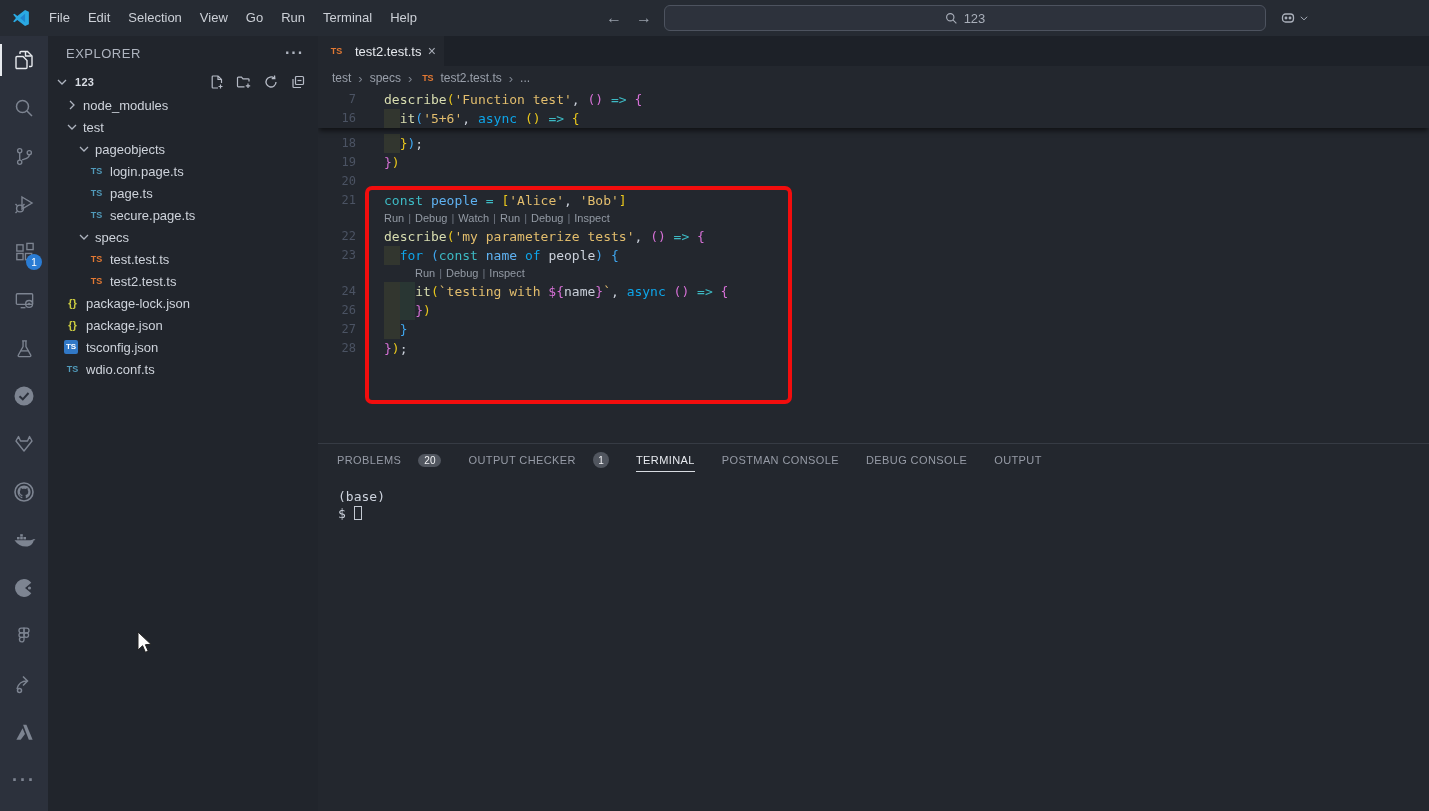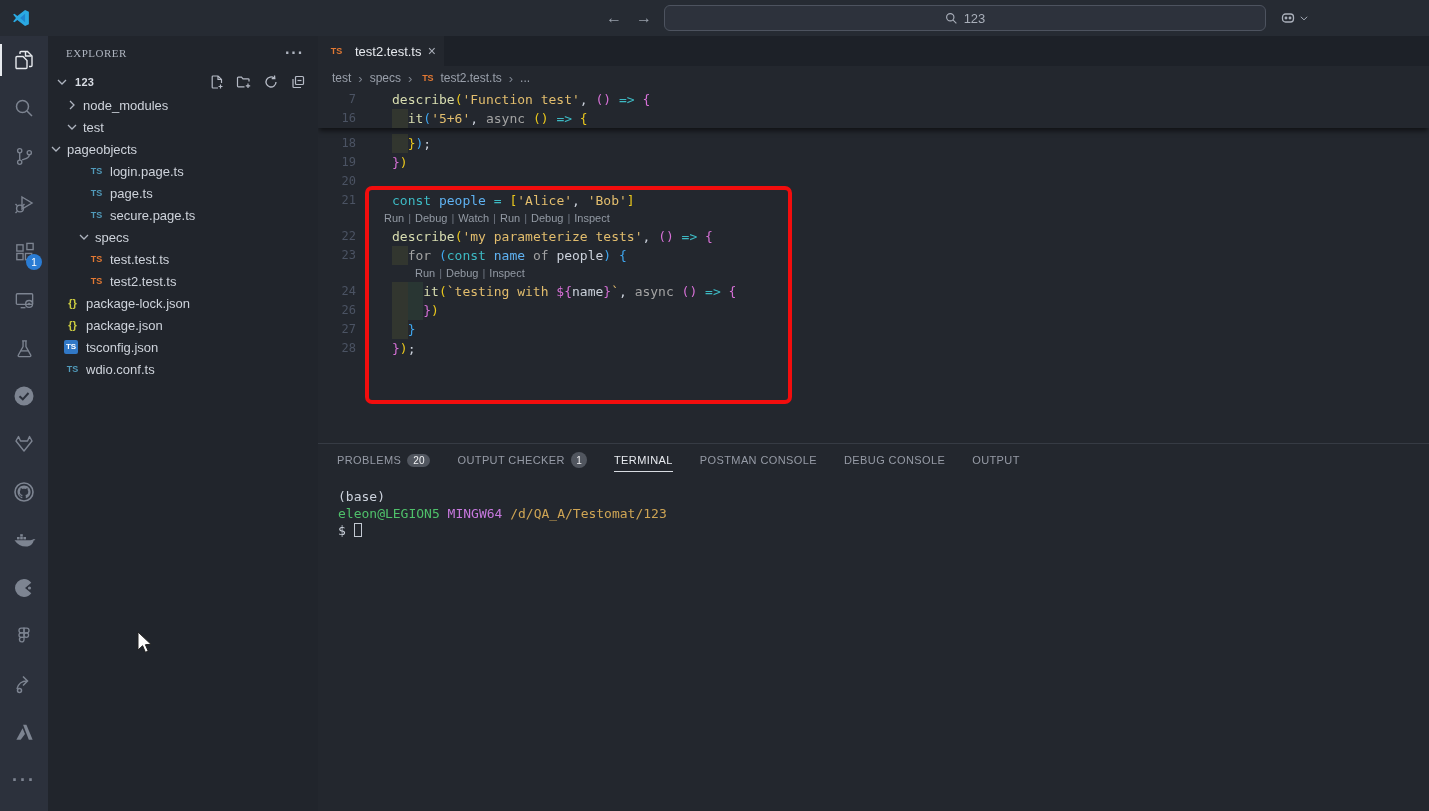--- a/index.html
+++ b/index.html
@@ -25,21 +25,21 @@
     color:#7d8491; }
   .act-item.active { color:#e7eaee; }
   .act-item.active::before { content:""; position:absolute; left:0; top:8px; bottom:8px; width:2px; background:#e7eaee; }
   .act-badge { position:absolute; right:6px; bottom:6px; min-width:16px; height:16px; border-radius:8px;
     background:#2a7cd4; color:#fff; font-size:10px; display:flex; align-items:center; justify-content:center; }
   .act-dots { color:#7d8491; font-size:18px; letter-spacing:2px; font-weight:bold; }
 
   
   #sidebar { position:fixed; left:48px; top:36px; width:270px; height:775px; background:#21252c; z-index:20; }
   #sidebar-header { height:34px; display:flex; align-items:center; padding:0 14px 0 18px; }
-  #sidebar-title { color:#aeb4bf; font-size:11px; letter-spacing:.5px;font-family:Liberation Serif, serif; }
+  #sidebar-title { color:#aeb4bf; font-size:13px; letter-spacing:.5px; }
   #sidebar-more { margin-left:auto; color:#aeb4bf; font-weight:bold; letter-spacing:1px; }
   #section-row { height:24px; display:flex; align-items:center; padding:0 12px 0 6px; color:#d8dce3; }
   #section-label { font-size:11px; font-weight:bold; letter-spacing:.3px; margin-left:2px; }
   .sec-actions { margin-left:auto; display:flex; gap:11px; color:#b6bbc6; }
   .tree-row { height:22px; display:flex; align-items:center; color:#ced3db; font-size:13px; cursor:default; }
   .tree-chev { width:16px; height:16px; margin-right:3px; color:#aeb4bf; flex:none; }
   .fico { width:17px; margin-right:5px; flex:none; font-family:Liberation Sans, sans-serif;
     font-size:9px; font-weight:bold; text-align:center; }
   .fico.ts-blue { color:#519aba; }
   .fico.ts-orange { color:#e37933; }
@@ -57,39 +57,39 @@
   .bc-sep { color:#7d8490; font-size:13px; }
   .bc-item { display:flex; align-items:center; gap:4px; }
 
   #code-area { position:relative; height:353px; overflow:hidden;
     font-family:"DejaVu Sans Mono","Liberation Mono",monospace; font-size:13px; }
   #sticky { position:relative; z-index:5; box-shadow:0 4px 5px -1px rgba(0,0,0,.55); margin-bottom:6px; background:#23272e; }
   .code-line { height:19px; line-height:19px; display:flex; white-space:pre; }
   .code-line.active-line { background:#373e4a; }
   .gutter { width:38px; flex:none; text-align:right; color:#4b5363; font-size:12px; }
   .active-line .gutter { color:#d7dce4; }
-  .ltext { margin-left:36px; }
+  .ltext { margin-left:28px; }
   .ind { display:inline-block; width:2ch; height:19px; vertical-align:top; }
   .ind.i1 { background:rgba(255,255,64,.07); }
   .ind.i2 { background:rgba(127,255,127,.07); }
   .ind.i3 { background:rgba(255,127,255,.06); }
   .lens-line { height:17px; line-height:17px; font-family:"Liberation Sans",sans-serif;
     font-size:11px; color:#939aa4; padding-left:66px; }
   .lens-link { cursor:pointer; }
   .lens-sep { color:#6e7580; padding:0 4px; }
-  .c-fn{color:#d8ddb0} .c-str{color:#e2bd6d} .c-kw{color:#a3a3a3} .c-cy{color:#3dbac4}
+  .c-fn{color:#d8ddb0} .c-str{color:#e2bd6d} .c-kw{color:#0ea5e9} .c-cy{color:#3dbac4}
   .c-bl{color:#5fb2f2} .c-fg{color:#ccd2dc} .c-b1{color:#e9c71d} .c-b2{color:#d670d6}
   .c-b3{color:#3fa7f0} .c-cm{color:#5f6673} .c-tv{color:#c9cfd9}
   #red-box { position:absolute; left:47px; top:96px; width:427px; height:218px;
     border:4px solid #f20d0d; border-radius:7px; z-index:10; pointer-events:none; }
 
   
   #panel { height:368px; border-top:1px solid #363b44; background:#23272e; }
   #panel-tabs { height:32px; display:flex; align-items:center; padding-left:19px; gap:27px; }
-  .panel-tab { display:flex; align-items:center; gap:6px; color:#969ba6; font-size:11px;
+  .panel-tab { display:flex; align-items:center; gap:17px; color:#969ba6; font-size:11px;
     letter-spacing:.4px; height:100%; }
   .panel-tab.active { color:#e8ebf0; }
   .panel-tab.active .pt-label { border-bottom:1px solid #d8dce2; padding-bottom:5px; margin-bottom:-6px; }
   .pt-badge { background:#51565f; color:#f2f3f5; font-size:10px; border-radius:9px;
     padding:1px 6px; letter-spacing:0; }
   .pt-badge.round { width:16px; height:16px; padding:0; display:flex; align-items:center; justify-content:center; }
   #terminal { padding:12px 0 0 20px; font-family:"DejaVu Sans Mono","Liberation Mono",monospace;
     font-size:13px; line-height:17px; }
   .t-tfg{color:#ccd2dc} .t-tgreen{color:#4fc06a} .t-tmag{color:#c678dd} .t-tyellow{color:#cfa554}
   .term-cursor { display:inline-block; width:8px; height:14px; border:1px solid #c3c9d2;
@@ -100,20 +100,21 @@
 </head>
 <body>
 
 <div id="titlebar">
   <span id="vscode-logo">
     <svg width="18" height="18" viewBox="0 0 16 16">
       <path fill="#2aa9e2" d="M11.6 0.8 L4.7 6.2 L2.2 4.3 L1 4.9 L3.5 8 L1 11.1 L2.2 11.7 L4.7 9.8 L11.6 15.2 L15 13.5 L15 2.5 Z"></path>
       <path fill="#1f85d0" d="M11.6 4.2 L7.2 8 L11.6 11.8 Z"></path>
     </svg>
   </span>
+  <span id="menu-bar"><span class="menu-item">File</span><span class="menu-item">Edit</span><span class="menu-item">Selection</span><span class="menu-item">View</span><span class="menu-item">Go</span><span class="menu-item">Run</span><span class="menu-item">Terminal</span><span class="menu-item">Help</span></span>
   <span class="nav-arrows">
     <span>←</span>
     <span>→</span>
   </span>
   <div id="search-box">
     <span>
       <svg width="13" height="13" viewBox="0 0 16 16" fill="none" stroke="#a9afba" stroke-width="1.4">
         <circle cx="6.5" cy="6.5" r="4.5"></circle>
           <line x1="10" y1="10" x2="14" y2="14"></line>
       </svg>
@@ -330,21 +331,21 @@
         <span>node_modules</span>
       </div>
       <div class="tree-row" style="padding-left: 16px;">
         <span class="tree-chev">
           <svg width="16" height="16" viewBox="0 0 16 16" fill="none" stroke="currentColor" stroke-width="1.3">
             <polyline points="4,6 8,10 12,6"></polyline>
           </svg>
         </span>
         <span>test</span>
       </div>
-      <div class="tree-row" style="">
+      <div class="tree-row" style="padding-left: 28px;">
         <span class="tree-chev">
           <svg width="16" height="16" viewBox="0 0 16 16" fill="none" stroke="currentColor" stroke-width="1.3">
             <polyline points="4,6 8,10 12,6"></polyline>
           </svg>
         </span>
         <span>pageobjects</span>
       </div>
       <div class="tree-row" style="padding-left: 40px;">
         <span class="fico ts-blue">TS</span>
         <span>login.page.ts</span>
@@ -457,21 +458,20 @@
         </div>
         <div class="panel-tab">
           <span class="pt-label">DEBUG CONSOLE</span>
         </div>
         <div class="panel-tab">
           <span class="pt-label">OUTPUT</span>
         </div>
       </div>
     <div id="terminal">
         <div class="term-line"><span class="t-tfg">(base)</span></div>
-        <div class="term-line"><span class="t-tgreen">eleon@LEGION5</span><span class="t-tfg"> </span><span class="t-tmag">MINGW64</span><span class="t-tfg"> </span><span class="t-tyellow">/d/QA_A/Testomat/123</span></div>
         <div class="term-line"><span class="t-tfg">$ </span><span class="term-cursor"></span></div>
       </div>
   </div>
 </div>
 
 <span id="mouse-cursor">
   <svg width="22" height="26" viewBox="0 0 22 26">
     <path d="M6 2 L6 20 L10.6 15.7 L13.4 22.3 L16.2 21.1 L13.4 14.7 L19 14.3 Z" fill="#fefefe" stroke="#222" stroke-width="1"></path>
   </svg>
 </span>

